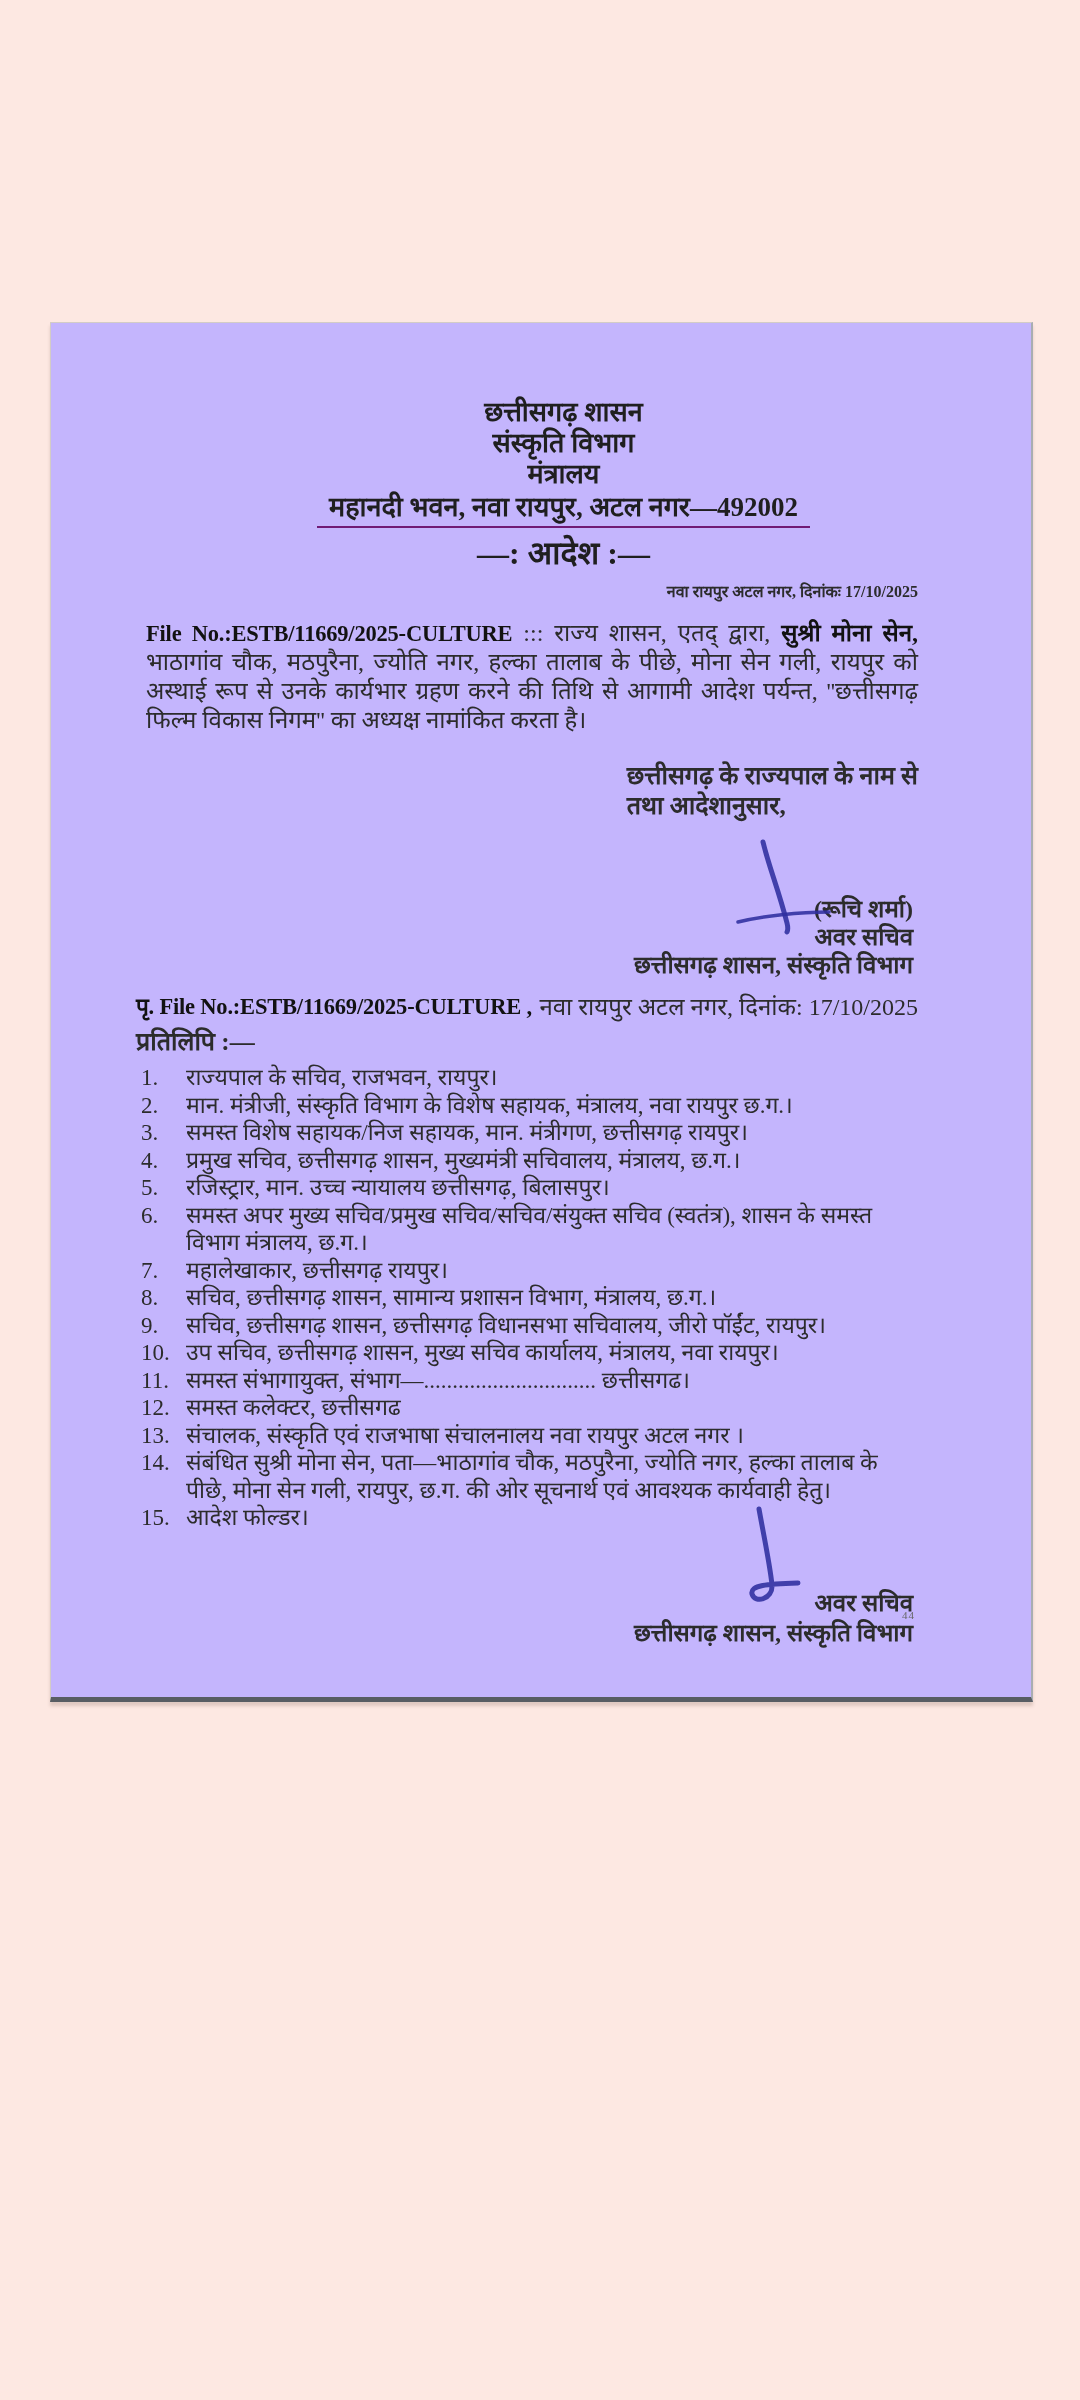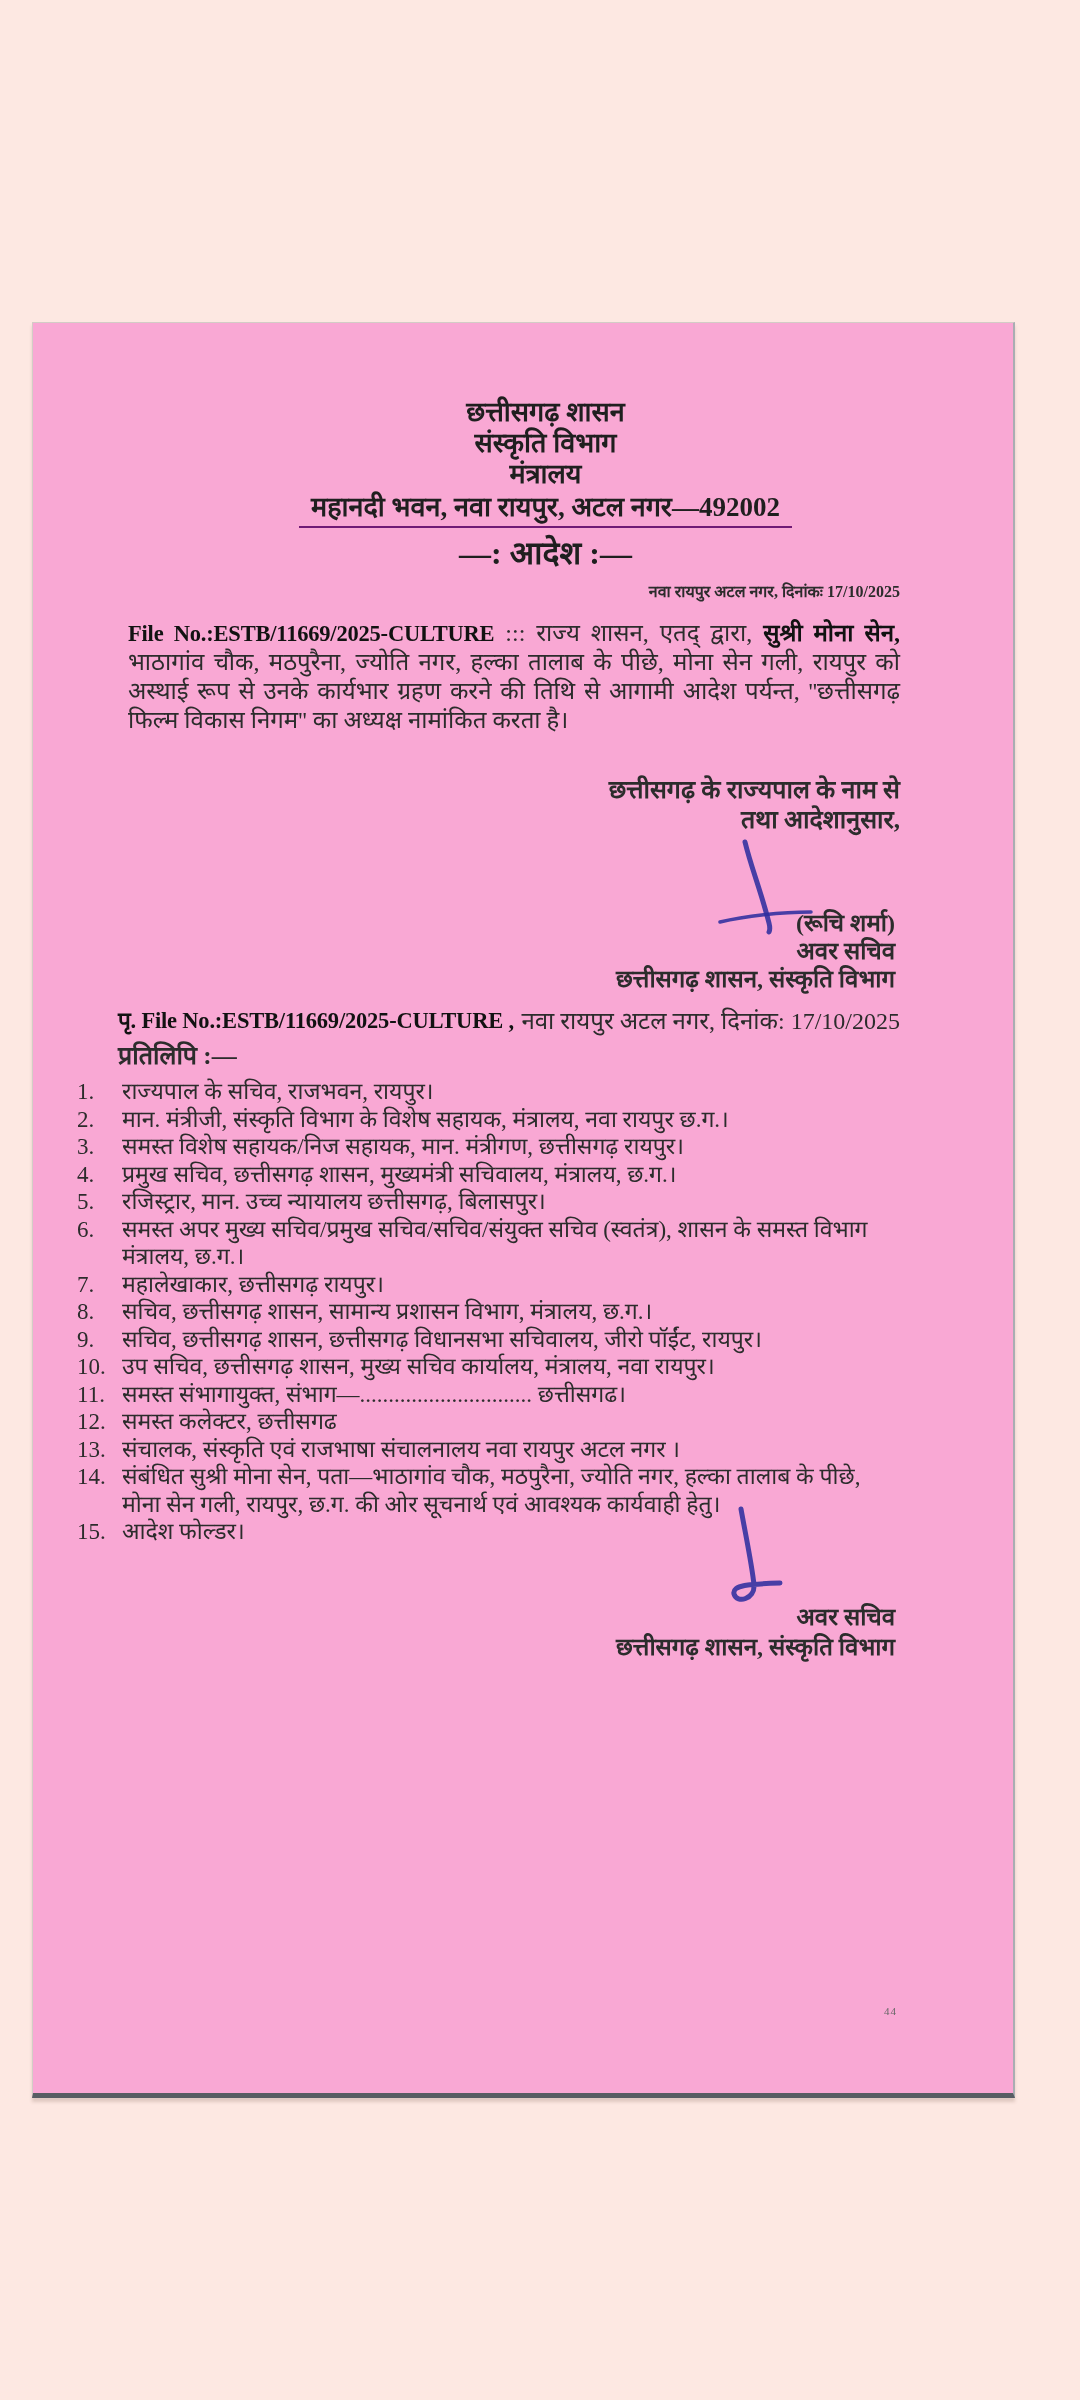--- a/index.html
+++ b/index.html
@@ -5,22 +5,22 @@
   * { margin:0; padding:0; box-sizing:border-box; }
   html,body { width:1080px; height:2400px; }
   body { font-family:"Liberation Serif","DejaVu Serif",serif; }
 
   .screen {
     position:relative; width:1080px; height:2400px;
     background:#fde8e2; overflow:hidden;
   }
 
   .page {
-    position:absolute; left:32px; top:322px; width:983px; height:1776px;
-    background:#f9a8d4;
+    position:absolute; left:50px; top:322px; width:983px; height:1380px;
+    background:#c4b5fd;
     border:1px solid #d3ccc6;
     border-right:2px solid #a9adb2;
     border-bottom:5px solid #585d63;
     box-shadow:0 4px 3px rgba(140,110,100,0.25);
     color:#2c2c2c; overflow:hidden;
   }
 
   .ink-overlay {
     position:absolute; left:0; top:0; width:983px; height:1380px;
     z-index:5; pointer-events:none;
@@ -35,36 +35,36 @@
                  font-size:32px; line-height:32px; font-weight:600; color:#1f1f1f; }
 
   .date-line { margin:9px 113px 0 95px; text-align:right;
                font-size:16px; line-height:28px; font-weight:600; }
 
   .body-para { margin:13px 113px 0 95px; text-align:justify;
                font-size:24px; line-height:29px; font-weight:500; }
   .body-para b { font-weight:700; color:#121212; }
   .latin { font-size:22.5px; letter-spacing:-0.2px; }
 
-  .by-order { margin:40px 113px 0 auto; width:fit-content; text-align:right;
+  .by-order { margin:26px 113px 0 auto; width:fit-content; text-align:left;
               font-size:25px; line-height:30px; font-weight:600; }
 
   .sig { width:fit-content; text-align:right;
          font-size:24px; line-height:28px; font-weight:600; }
   .sig-top { margin:74px 118px 0 auto; }
   .sig-bottom { margin:56px 118px 0 auto; line-height:30px; }
 
   .endorse { margin:14px 113px 0 85px; display:flex;
              justify-content:space-between; align-items:flex-start;
              font-size:24px; line-height:28px; font-weight:500; }
   .endorse .latin { font-weight:700; color:#121212; }
 
   .copy-label { margin:6px 0 6px 85px; font-size:25px; line-height:29px; font-weight:700; }
 
-  .copies { margin:8px 113px 15px 0; padding-left:44px; list-style:none;
+  .copies { margin:8px 113px 15px 0; padding-left:90px; list-style:none;
             counter-reset:copyitem; font-size:23px; line-height:27.5px; font-weight:500; }
   .copies li { counter-increment:copyitem; position:relative; padding-left:45px; }
   .copies li::before { content:counter(copyitem) "."; position:absolute; left:0; top:0; }
 
   .page-mark { position:absolute; right:116px; bottom:76px;
                font-size:11px; color:#666; letter-spacing:1px; }
 </style>
 </head>
 <body>
 

